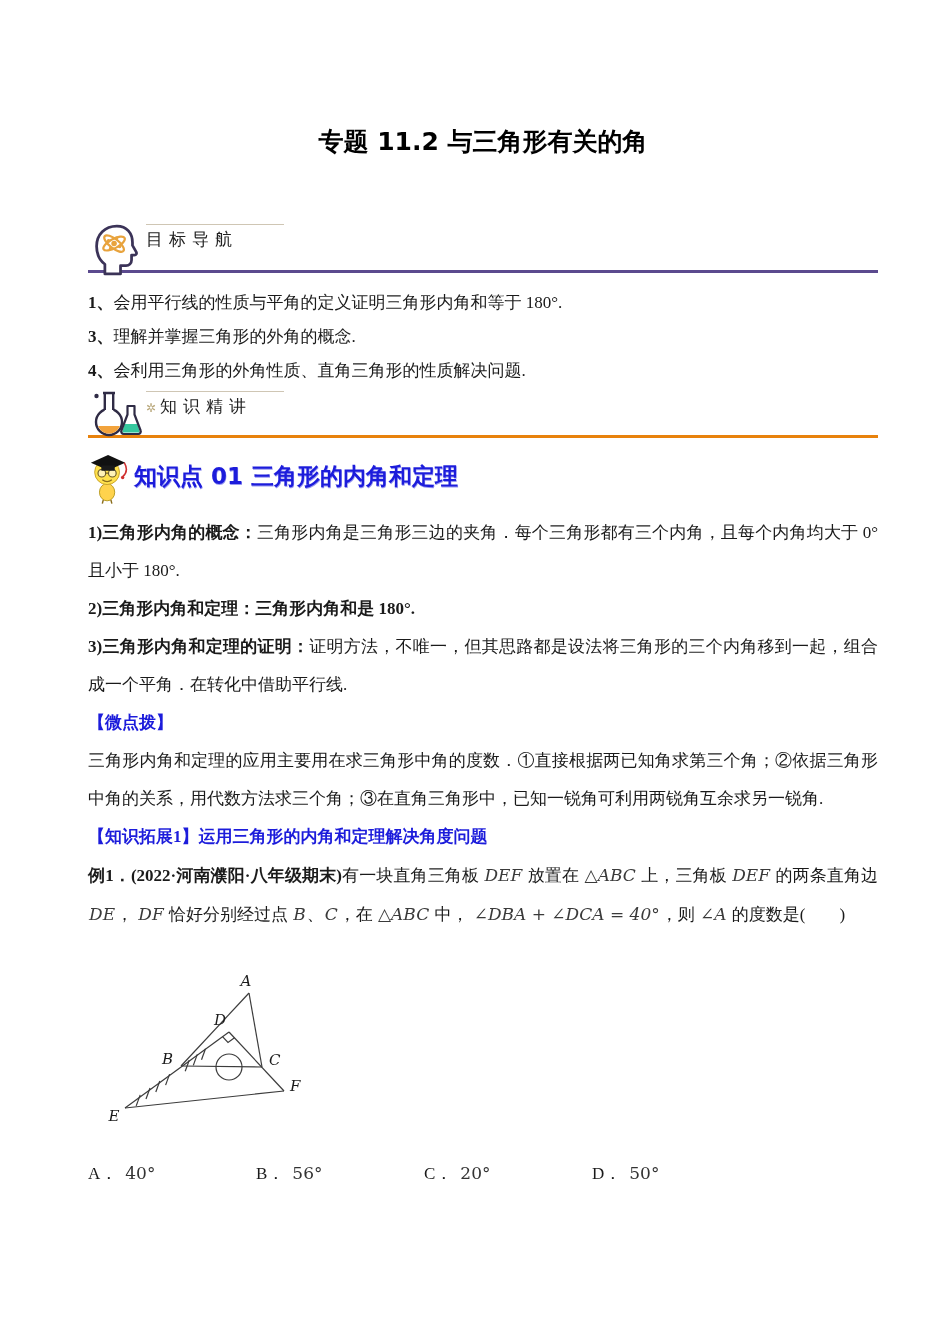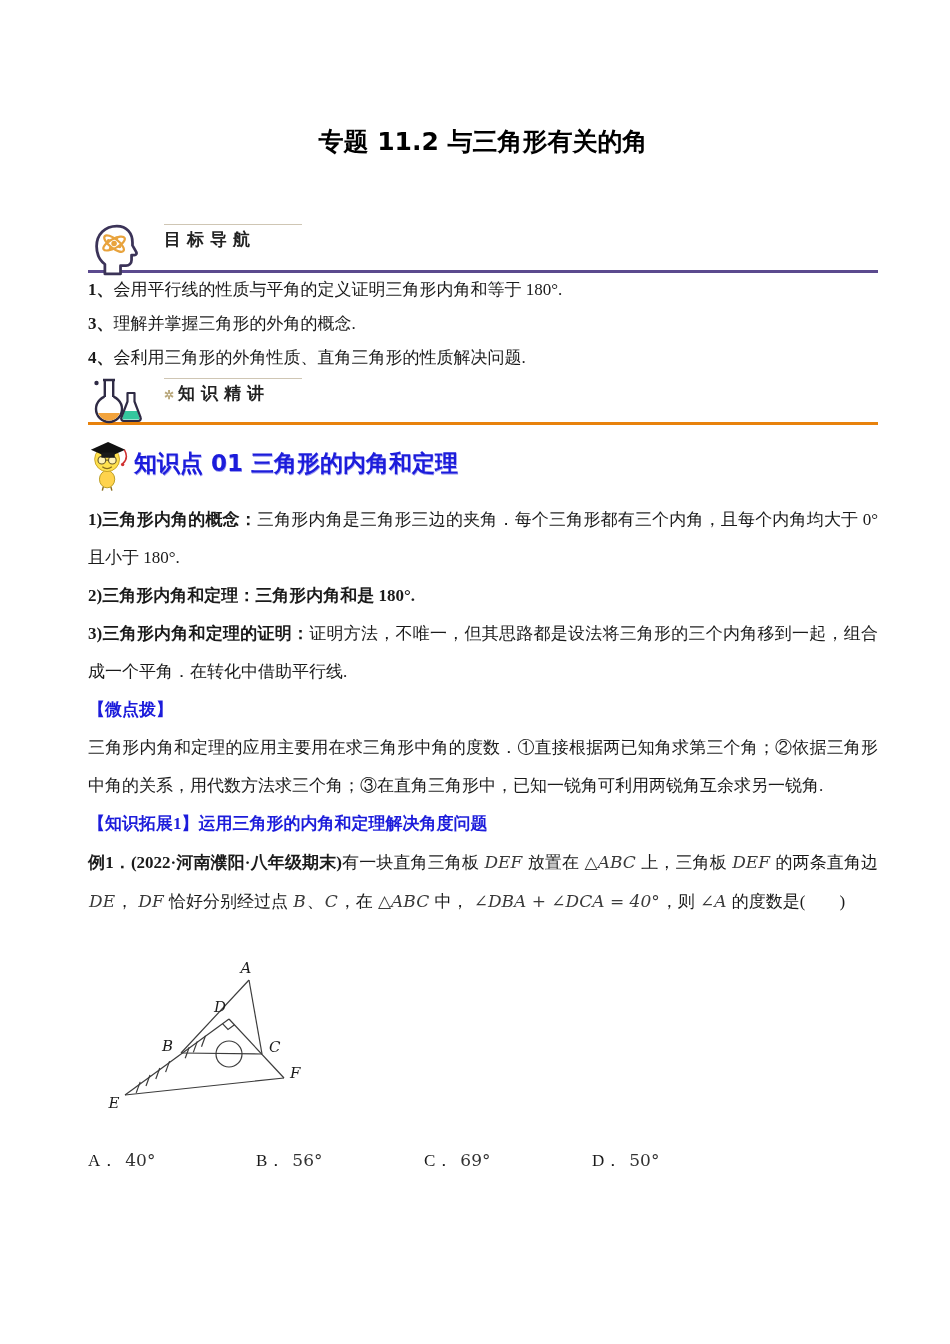--- a/index.html
+++ b/index.html
@@ -6,29 +6,29 @@
   .page{position:relative;width:950px;height:1344px;background:#fff;overflow:hidden;
         font-family:"Liberation Serif","DejaVu Serif",serif;color:#1a1a1a;}
   .content{position:absolute;left:88px;top:15px;width:790px;}
 
   .doc-title{margin-top:110px;text-align:center;font-size:25px;font-weight:bold;
              font-family:"DejaVu Sans","Liberation Sans",sans-serif;color:#000;}
 
   
   .banner{position:relative;height:46px;}
   .banner .icon-slot{position:absolute;left:4px;top:-2px;}
-  .label-wrap{margin-left:76px;display:inline-block;font-weight:bold;}
+  .label-wrap{margin-left:58px;display:inline-block;}
   .overline{width:138px;border-top:1px solid #cfc6b4;margin-bottom:3px;}
   .banner-label{font-size:17px;letter-spacing:6px;color:#222;}
   .sparkle{color:#b9a87c;font-size:12px;margin-right:4px;}
   .rule{height:3px;width:100%;}
   .rule.purple{background:#5B4A8E;}
   .rule.orange{background:#E8820C;}
 
-  .goal-list{font-size:17px;}
+  .goal-list{margin-top:13px;font-size:17px;}
   .goal-item{line-height:34px;}
   .goal-num{font-weight:bold;}
 
   .banner.lecture{margin-top:3px;height:44px;}
 
   .kp-heading{margin-top:12px;display:flex;align-items:center;height:56px;}
   .kp-heading .kp-title{font-size:23px;font-weight:bold;color:#1C1CDB;
         font-family:"DejaVu Sans","Liberation Sans",sans-serif;
         text-shadow:0.5px 0.5px 0 #9a9af0;margin-left:4px;padding-bottom:4px;}
 
@@ -169,18 +169,18 @@
         <text class="fig-label" x="79" y="100" text-anchor="end">B</text>
         <text class="fig-label" x="175" y="101" text-anchor="start">C</text>
         <text class="fig-label" x="20" y="157" text-anchor="middle">E</text>
         <text class="fig-label" x="196" y="127" text-anchor="start">F</text>
       </svg>
     </div>
 
     <div class="options-row">
         <div class="option"><span class="opt-letter">A．</span><span class="opt-value">40°</span></div>
         <div class="option"><span class="opt-letter">B．</span><span class="opt-value">56°</span></div>
-        <div class="option"><span class="opt-letter">C．</span><span class="opt-value">69°</span></div>
+        <div class="option"><span class="opt-letter">C．</span><span class="opt-value">20°</span></div>
         <div class="option"><span class="opt-letter">D．</span><span class="opt-value">50°</span></div>
       </div>
 
   </div>
 </div>
 
 </body></html>

